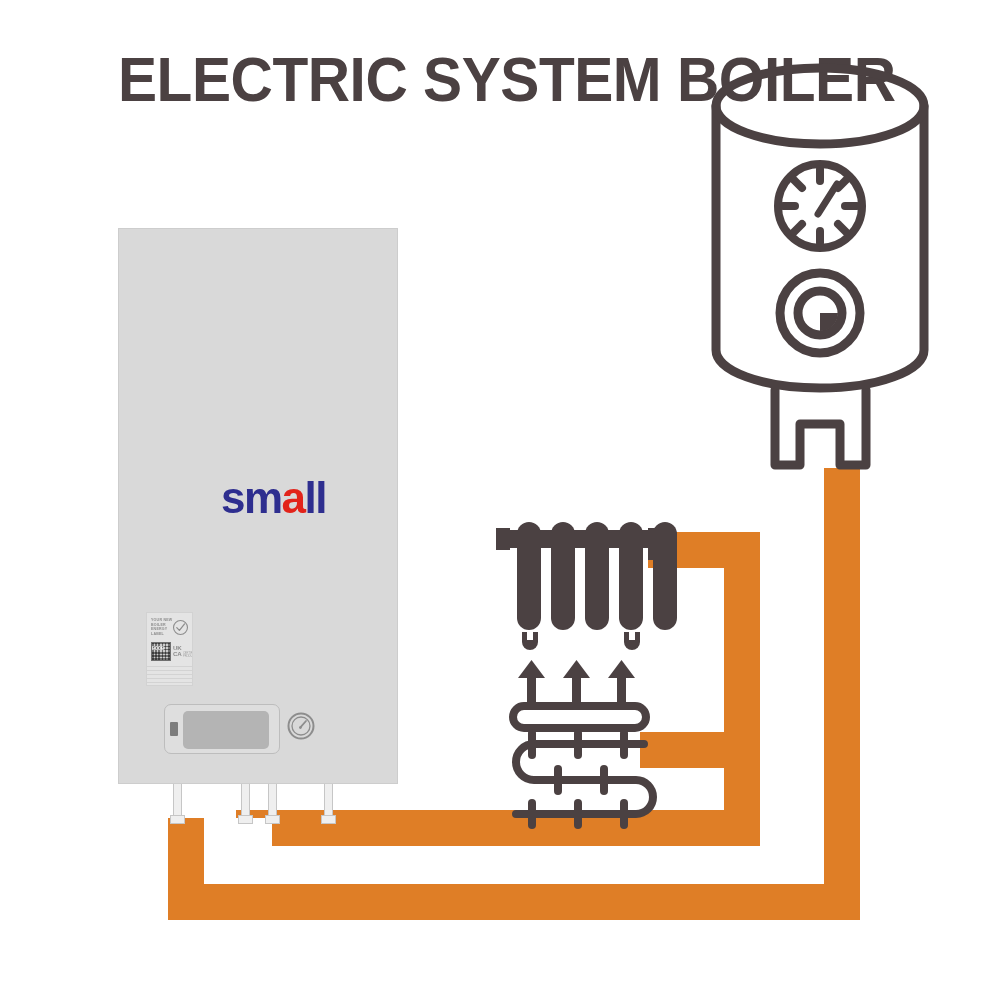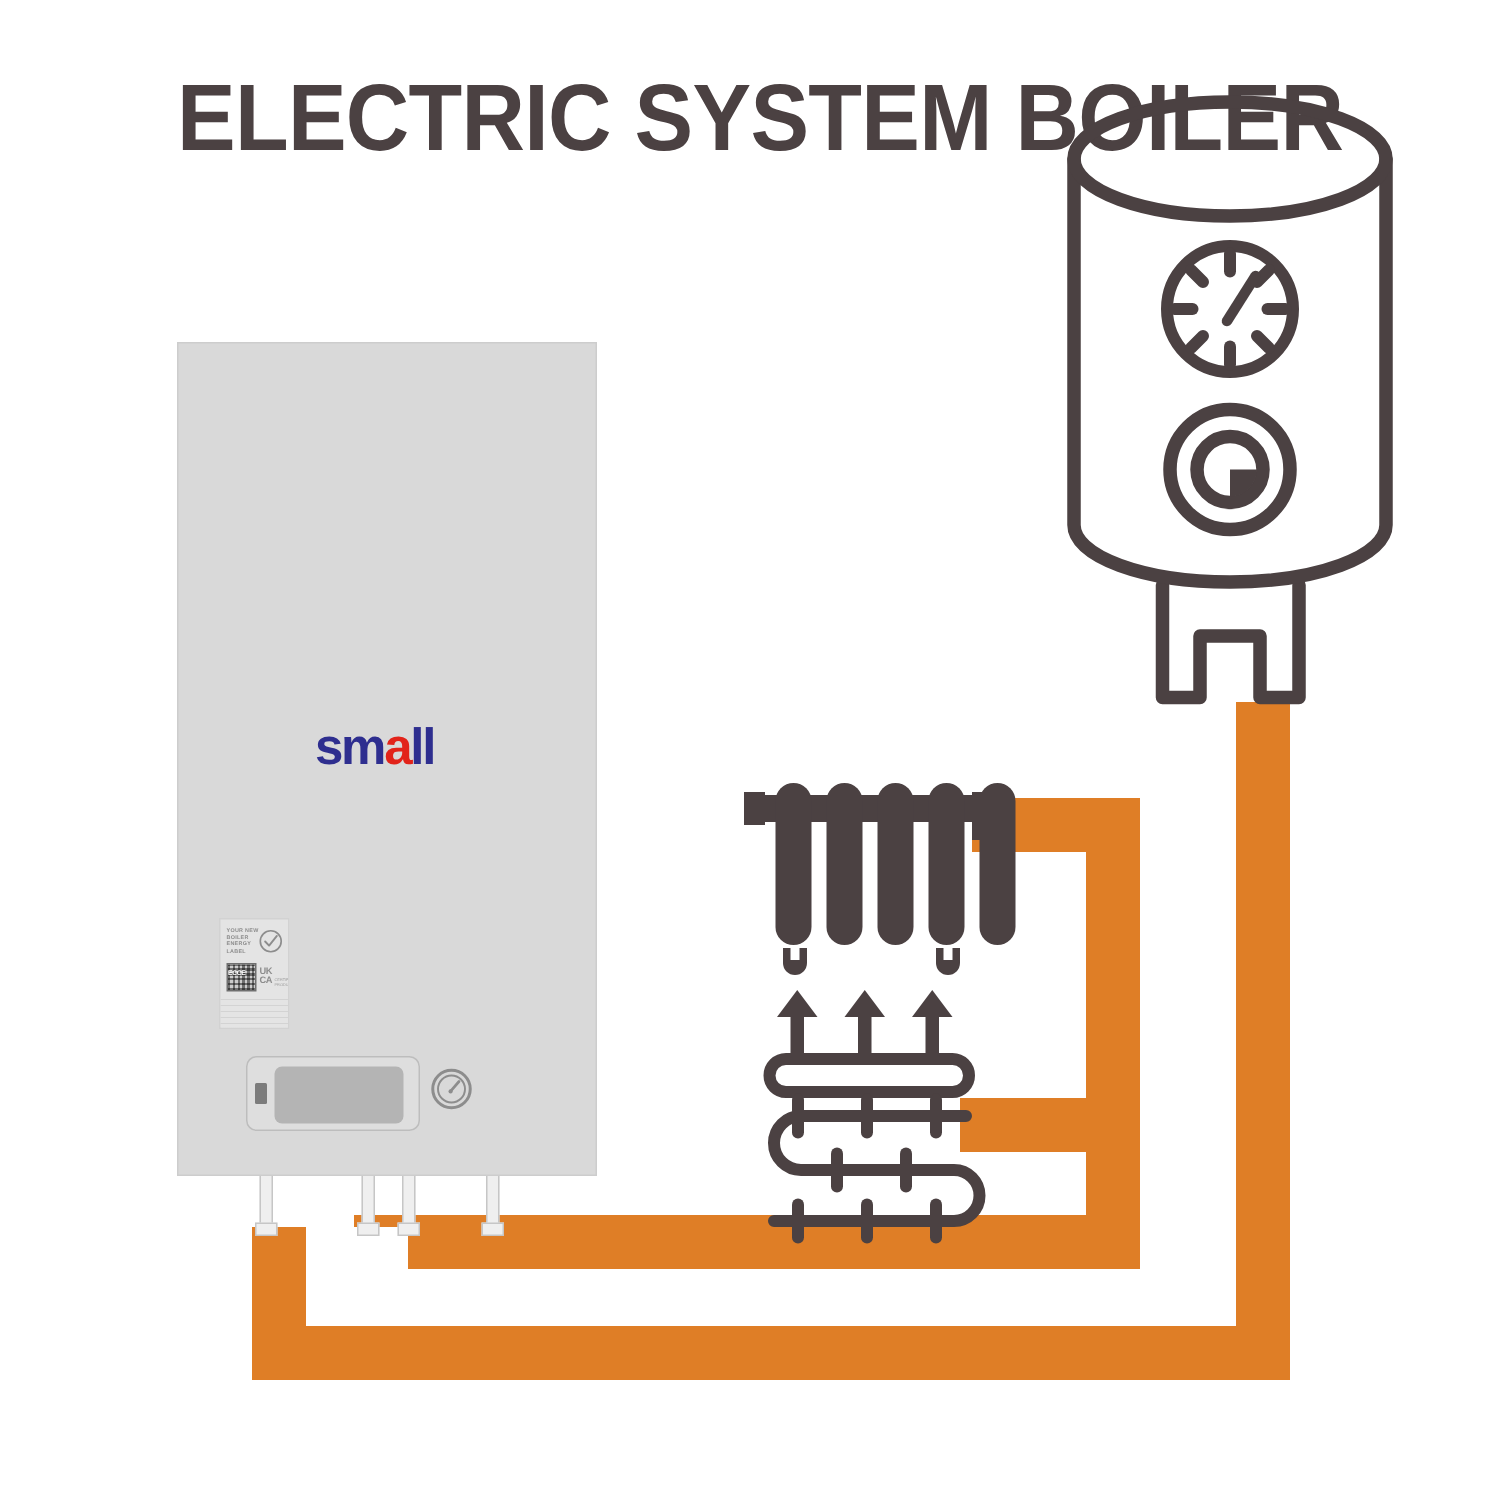--- a/index.html
+++ b/index.html
@@ -42,24 +42,24 @@
     left: 118px;
     top: 228px;
     width: 280px;
     height: 556px;
     background: #d9d9d9;
     border: 1px solid #cdcdcd;
     box-sizing: border-box;
   }
   #logo {
     position: absolute;
-    left: 210px;
+    left: 221px;
     top: 481px;
     font-family: "Liberation Sans", sans-serif;
-    font-size: 34px;
+    font-size: 44px;
     font-weight: bold;
     letter-spacing: -1.5px;
     line-height: 34px;
     color: #2e2e8f;
     white-space: nowrap;
   }
   #logo .red { color: #e2231a; }
   
   #sticker {
     position: absolute;

